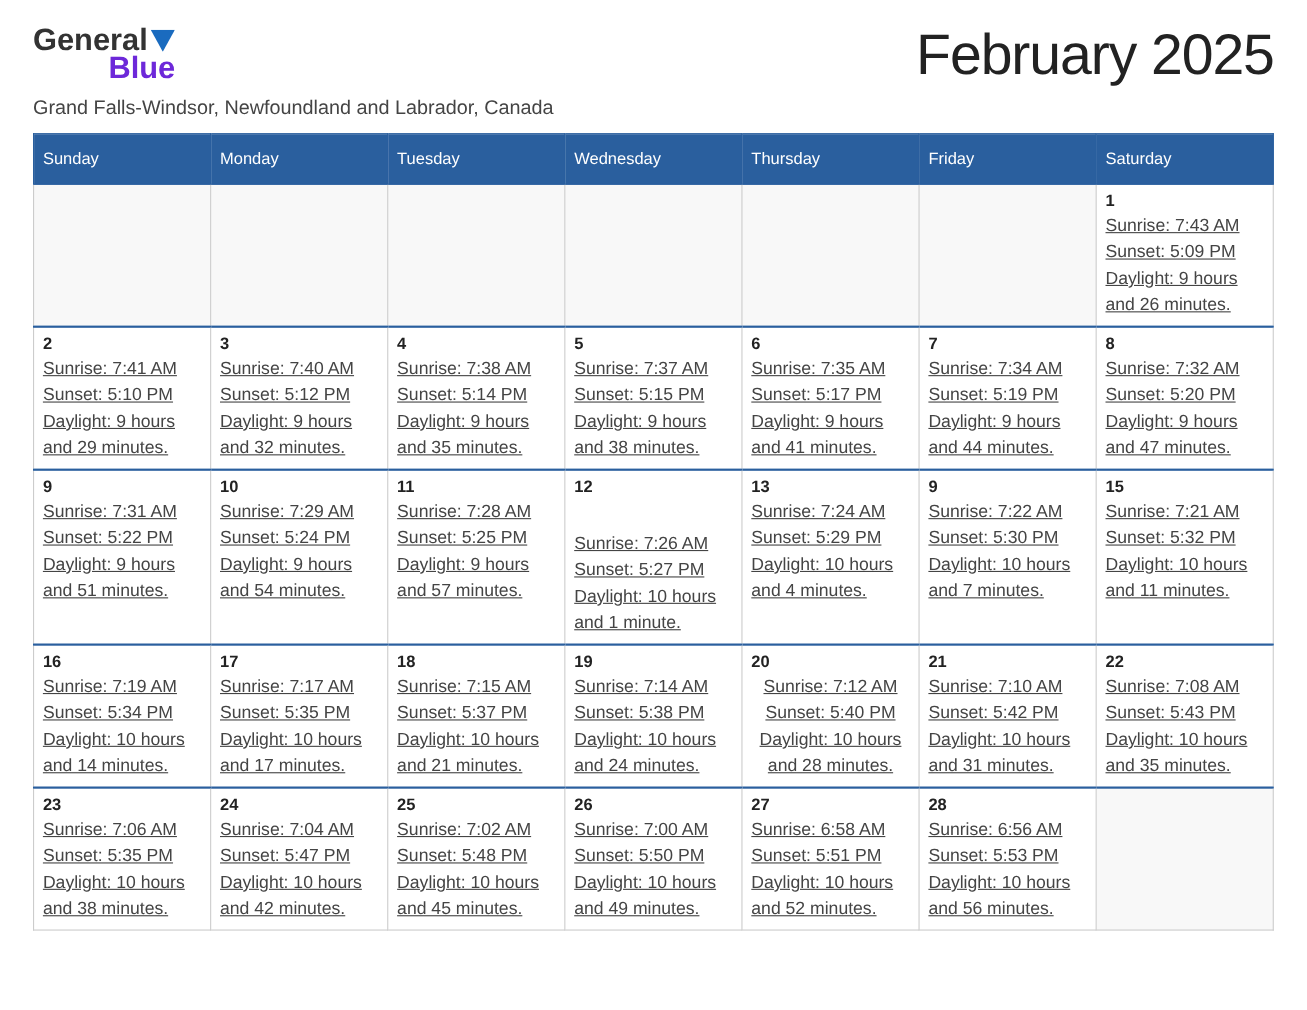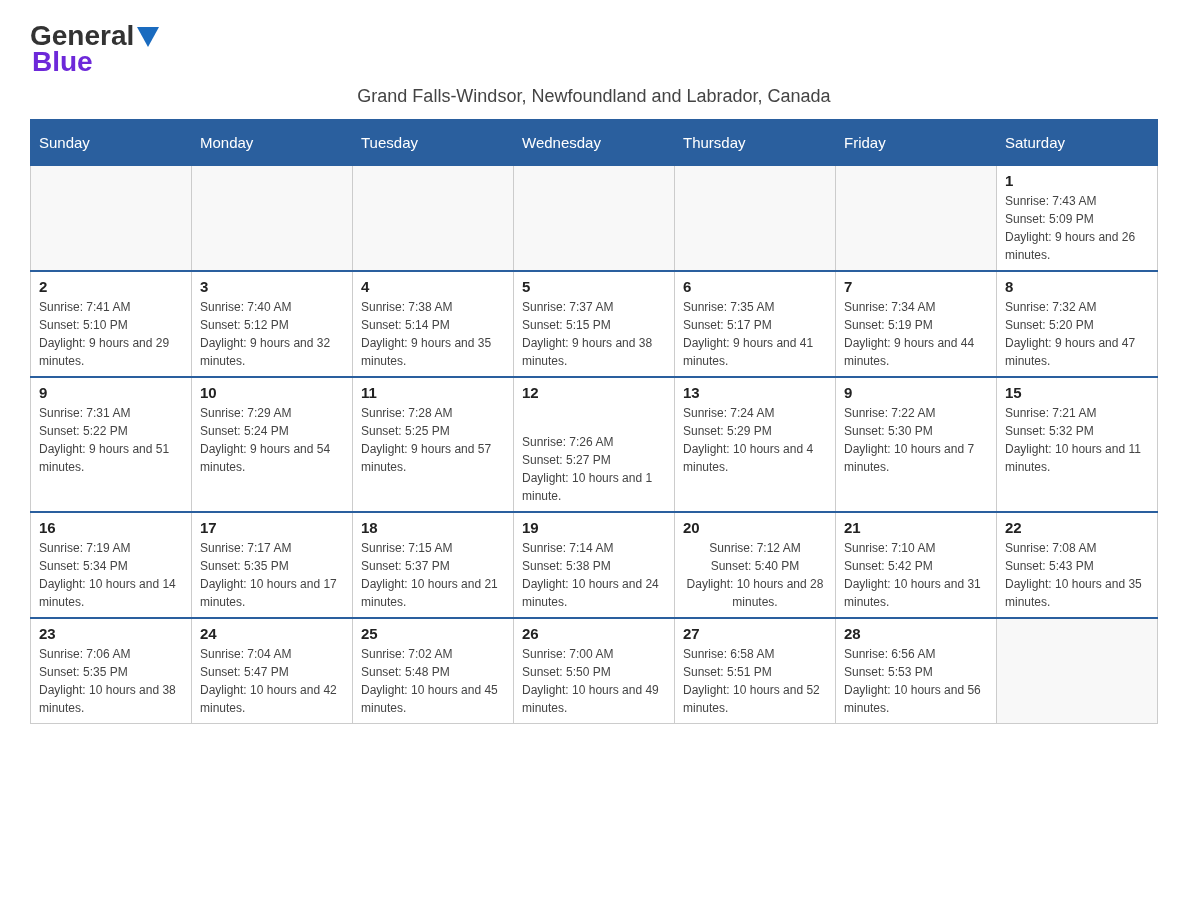--- a/index.html
+++ b/index.html
@@ -12,39 +12,38 @@
     }
     .header-area {
       display: flex;
       justify-content: space-between;
       align-items: flex-start;
       margin-bottom: 8px;
     }
     .logo {
       display: flex;
       flex-direction: column;
-      align-items: flex-start;
+      align-items: flex-end;
     }
     .logo-row {
       display: flex;
       align-items: center;
     }
     .title-area {
       text-align: right;
     }
     .title-area h1 {
       font-size: 52px;
       font-weight: 300;
       color: #222;
       letter-spacing: -1px;
     }
     .subtitle {
       font-size: 18px;
       color: #444;
-      text-align: center;
       margin-bottom: 12px;
     }
     .calendar {
       width: 100%;
       border-collapse: collapse;
     }
     .calendar th {
       background-color: #2a5f9e;
       color: #fff;
       padding: 14px 8px;
@@ -67,40 +66,44 @@
       background: #f8f8f8;
     }
     .day-number {
       font-size: 15px;
       font-weight: 600;
       color: #222;
       display: block;
       margin-bottom: 3px;
     }
     .day-info {
-      font-size: 12px;
+      font-size: 16px;
       color: #444;
       line-height: 1.5;
+      text-decoration: underline;
     }
     .row-divider td {
       border-top: 2px solid #2a5f9e;
     }
   </style>
 </head>
 <body>
 
 <div class="header-area">
   <div class="logo">
     <div class="logo-row">
       <span style="font-size:28px;font-weight:bold;color:#333;">General</span>
       <svg width="22" height="20" viewBox="0 0 22 20" style="margin-left:3px;margin-top:2px;">
         <polygon points="0,0 22,0 11,20" fill="#1a6bbf"></polygon>
       </svg>
     </div>
     <span style="font-size:28px;font-weight:bold;color:#6d28d9;margin-top:-6px;padding-left:2px;">Blue</span>
+  </div>
+  <div class="title-area">
+    <h1>February 2025</h1>
   </div>
 </div>
 
 <div class="subtitle">Grand Falls-Windsor, Newfoundland and Labrador, Canada</div>
 
 <table class="calendar">
   <thead>
     <tr>
     <th>Sunday</th>
         <th>Monday</th>

